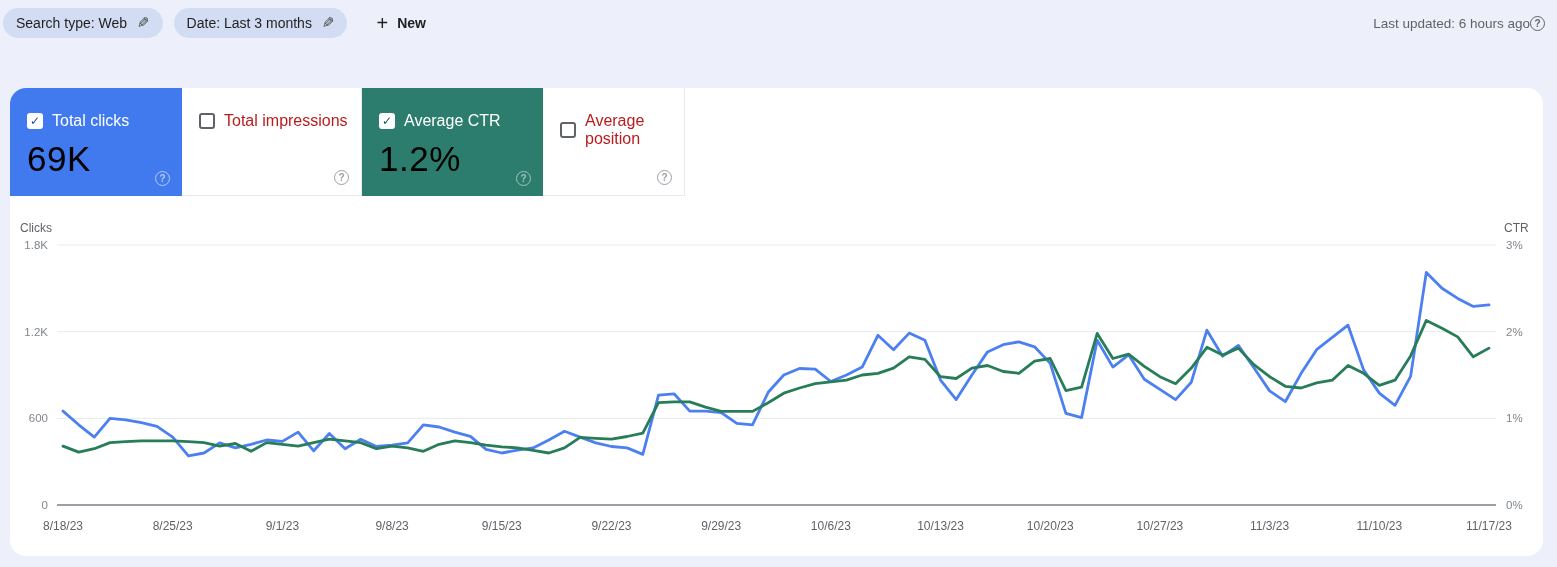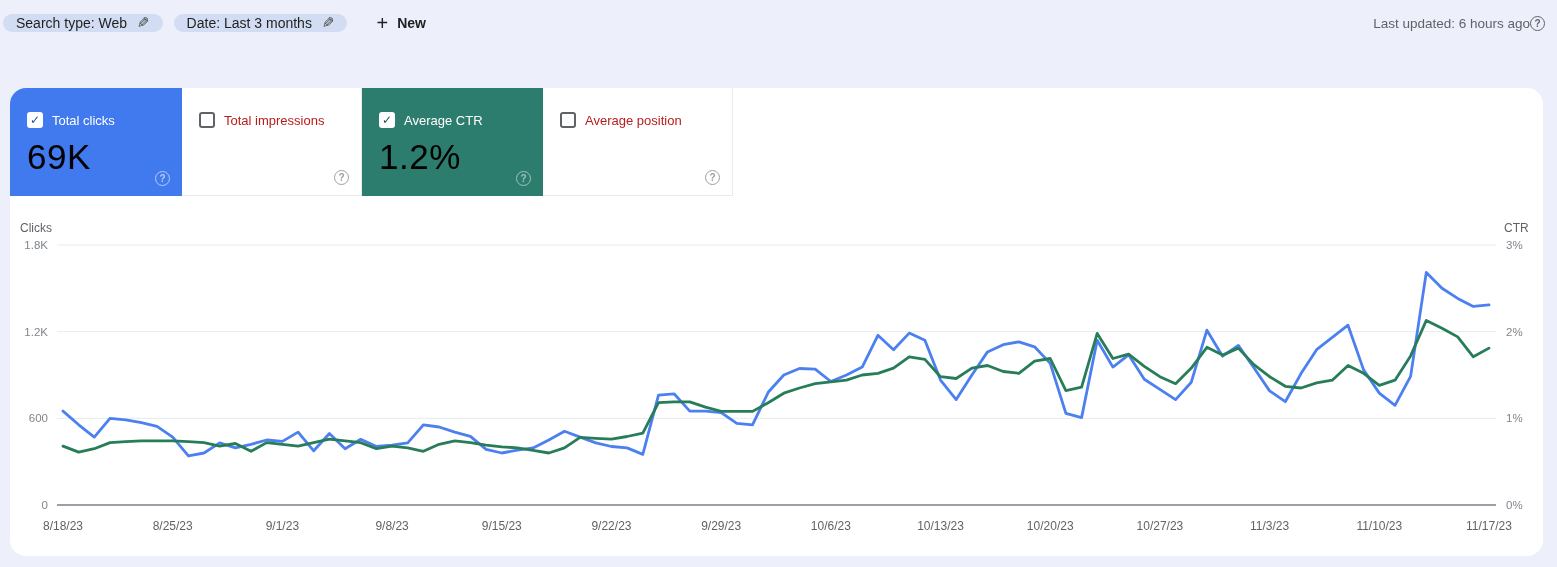--- a/index.html
+++ b/index.html
@@ -12,21 +12,21 @@
     overflow:hidden;
   }
 
   
   .topbar {
     display:flex; align-items:center;
     height:46px; padding:0 12px 0 3px;
   }
   .chip {
     display:flex; align-items:center; gap:10px;
-    height:18px; padding:0 13px;
+    height:30px; padding:0 13px;
     background:#d2ddf3; border-radius:15px;
     font-size:14px; color:#1f1f1f;
     margin-right:11px; cursor:pointer;
   }
   .pencil { font-size:15px; color:#444746; transform:scaleX(-1); display:inline-block; }
   .new-btn {
     display:flex; align-items:center; gap:9px;
     background:none; border:none; font-family:inherit;
     font-size:14px; font-weight:700; color:#202124;
     margin-left:18px; cursor:pointer;
@@ -49,35 +49,35 @@
     position:absolute; left:10px; top:88px; right:14px; bottom:11px;
     background:#fff; border-radius:16px; overflow:hidden;
   }
 
   
   .tiles { display:flex; height:108px; }
   .tile { position:relative; padding:24px 0 0 17px; cursor:pointer; }
   .tile:nth-child(1){ width:172px; }
   .tile:nth-child(2){ width:180px; }
   .tile:nth-child(3){ width:181px; }
-  .tile:nth-child(4){ width:190px; }
+  .tile:nth-child(4){ width:142px; }
   .tile.plain { background:#fff; border-right:1px solid #e8eaed; border-bottom:1px solid #e8eaed; }
   .tile.sel-blue  { background:#4179ee; }
   .tile.sel-green { background:#2d7d6e; }
   .tile-top { display:flex; align-items:center; gap:9px; }
   .cb {
     width:16px; height:16px; border-radius:3px; flex:0 0 auto;
     display:flex; align-items:center; justify-content:center;
   }
   .cb.checked { background:#fff; }
   .cb.unchecked { background:#fff; border:2px solid #5f6368; }
   .check { font-size:12px; font-weight:700; line-height:1; }
   .sel-blue  .check { color:#174ea6; }
   .sel-green .check { color:#0f5646; }
-  .tile-label { font-size:13px; }
+  .tile-label { font-size:16px; }
   .sel-blue .tile-label, .sel-green .tile-label { color:#fff; }
   .plain .tile-label { color:#b91c1c; }
   .tile-value { margin-top:9px; font-size:35px; letter-spacing:0.5px; }
   .sel-blue .tile-value, .sel-green .tile-value { color:#000000; }
   .plain .tile-value { color:#75787b; }
   .tile-help {
     position:absolute; right:12px; bottom:10px;
     width:15px; height:15px; border-radius:50%;
     display:flex; align-items:center; justify-content:center;
     font-size:10px; font-weight:700; border:1.5px solid;

